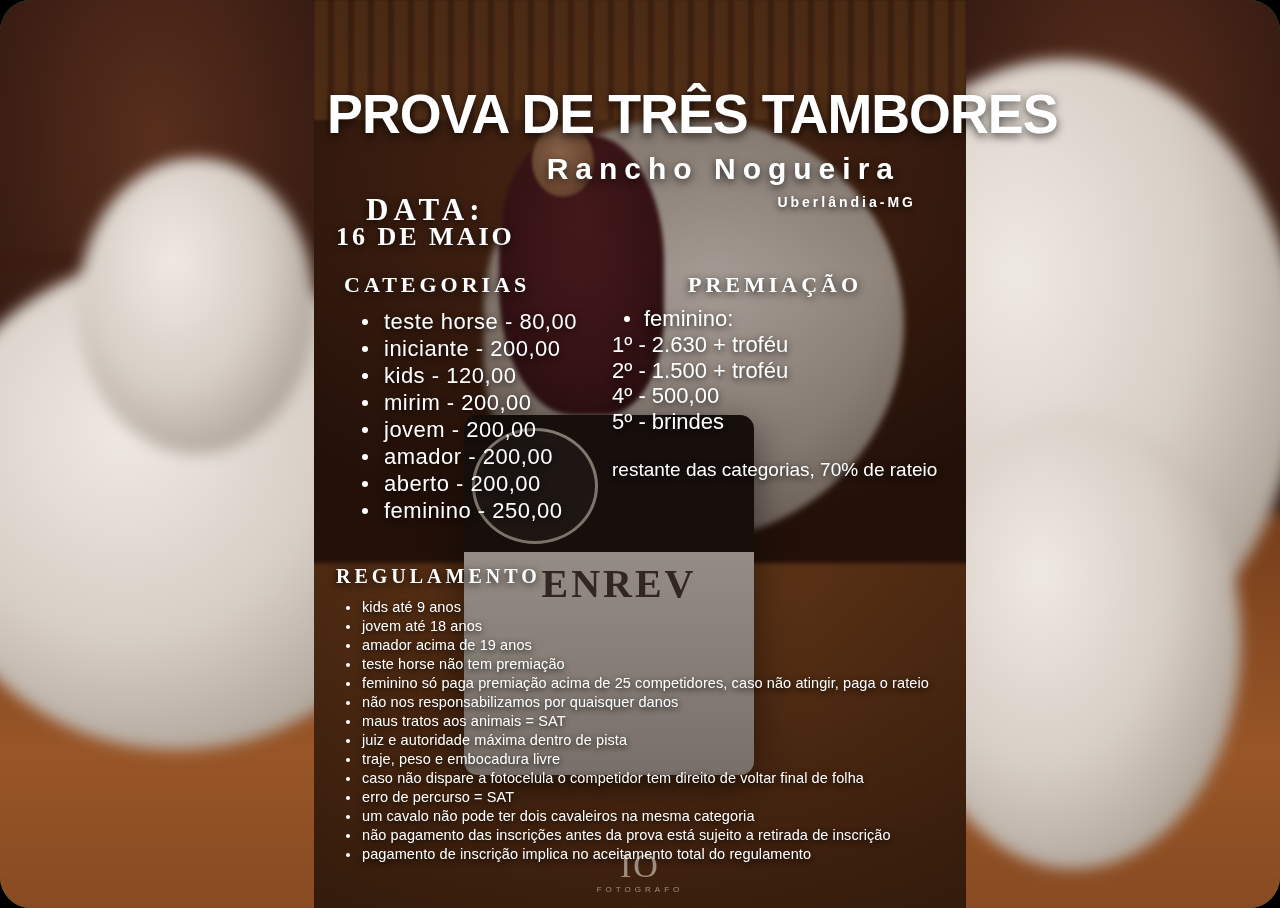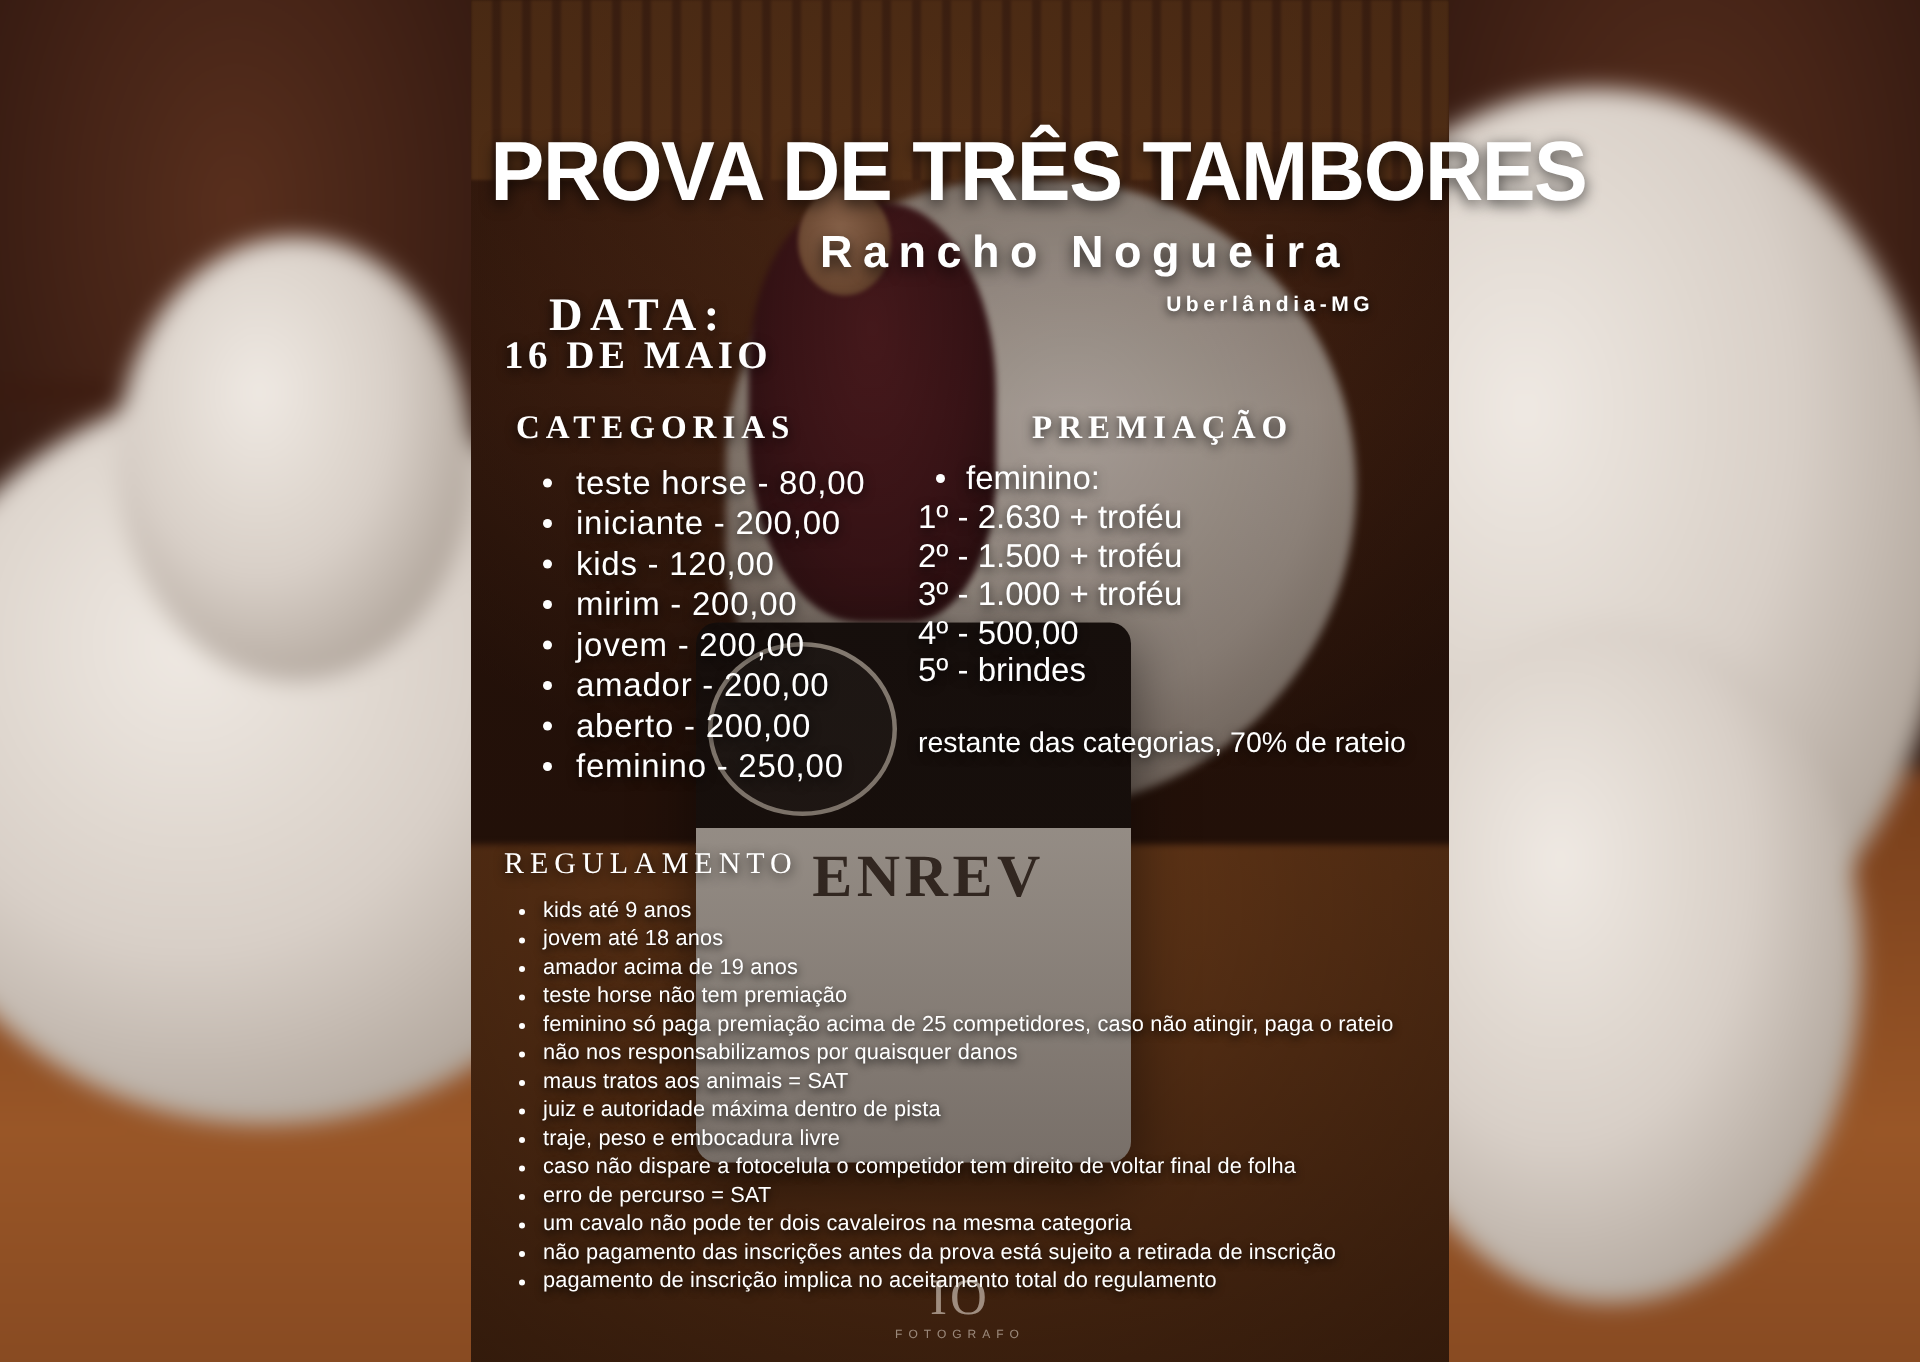--- a/index.html
+++ b/index.html
@@ -13,20 +13,21 @@
     overflow: hidden;
     font-family: "Liberation Sans", sans-serif;
   }
 
   #poster {
     position: relative;
     width: 1280px;
     height: 908px;
     overflow: hidden;
     background: #15803d;
+    border-radius: 31px;
   }
 
   
   .bg-wing {
     position: absolute;
     top: 0;
     height: 908px;
     overflow: hidden;
   }
   .bg-left  { left: 0;   width: 314px; }
@@ -320,21 +321,21 @@
     line-height: 24px;
     text-shadow: 0 2px 7px rgba(0,0,0,0.8);
     white-space: nowrap;
   }
 
   .head-regulamento {
     position: absolute;
     left: 22px;
     top: 565px;
     font-family: "Liberation Serif", serif;
-    font-weight: normal;
+    font-weight: bold;
     font-size: 20px;
     letter-spacing: 4px;
     text-shadow: 0 2px 8px rgba(0,0,0,0.85);
   }
   .reg-list {
     position: absolute;
     left: 22px;
     top: 598px;
     width: 620px;
   }
@@ -438,21 +439,20 @@
       <li>jovem - 200,00</li>
       <li>amador - 200,00</li>
       <li>aberto - 200,00</li>
       <li>feminino - 250,00</li>
     </ul>
 
     <div class="prem-block">
       <div class="prem-head-row">feminino:</div>
       <div class="prem-line">1º - 2.630 + troféu</div>
       <div class="prem-line">2º - 1.500 + troféu</div>
-      <div class="prem-line">3º - 1.000 + troféu</div>
       <div class="prem-line">4º - 500,00</div>
       <div class="prem-line">5º - brindes</div>
       <div class="prem-note">restante das categorias, 70% de rateio</div>
     </div>
 
     <div class="col-head head-regulamento">REGULAMENTO</div>
 
     <ul class="clean reg-list">
       <li>kids até 9 anos</li>
       <li>jovem até 18 anos</li>

